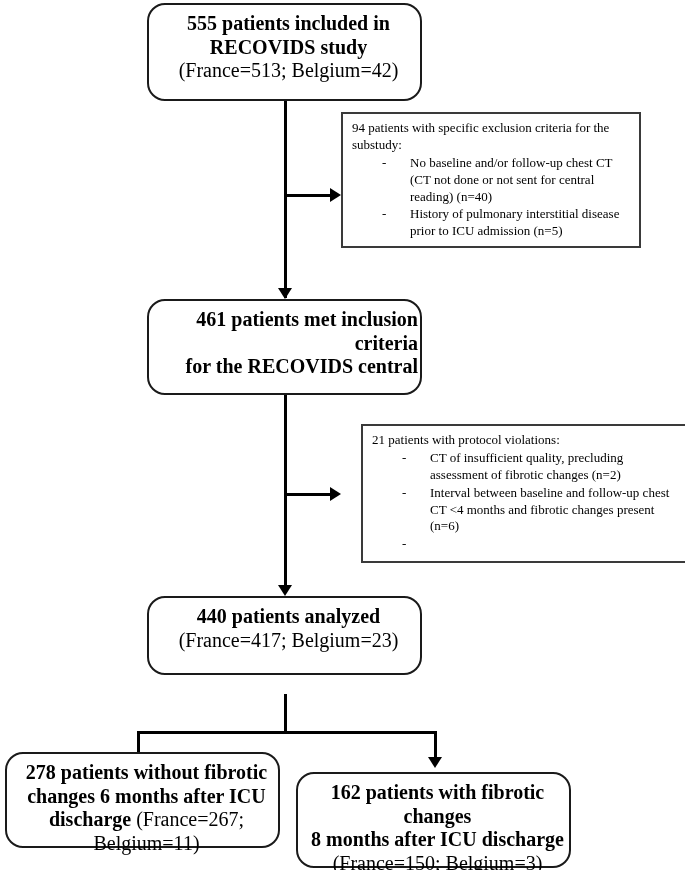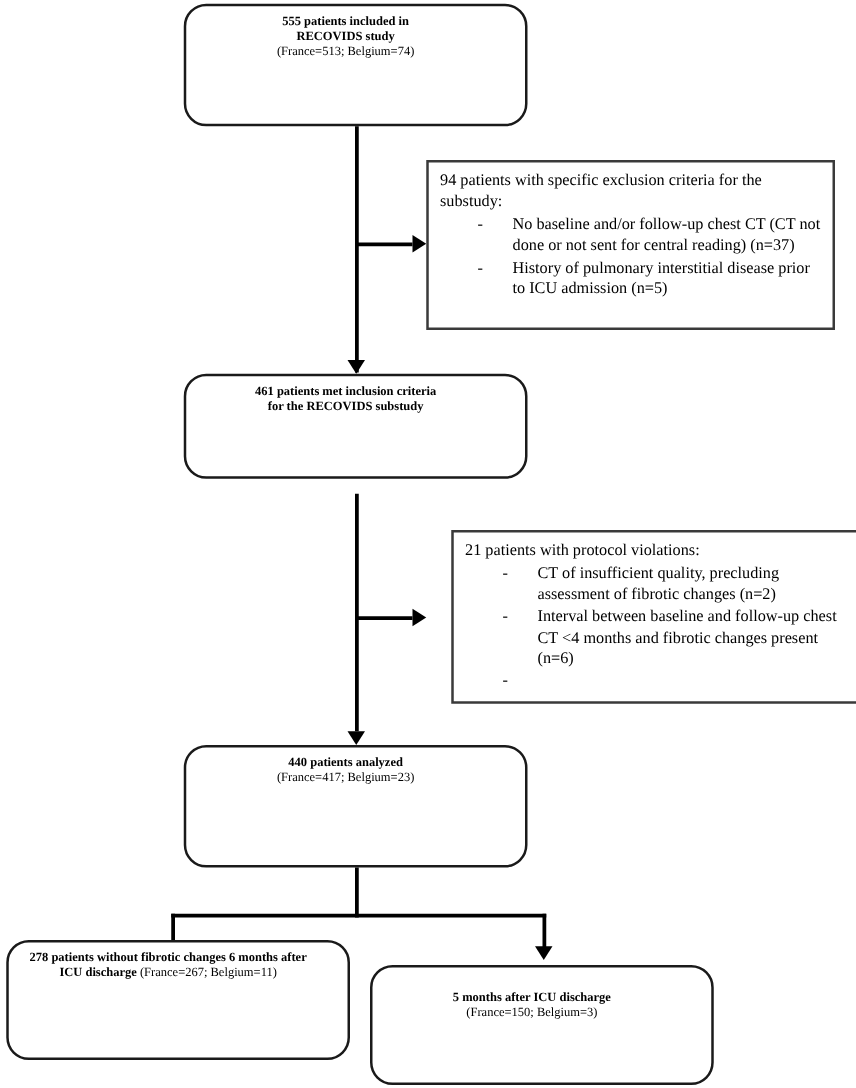--- a/index.html
+++ b/index.html
@@ -25,22 +25,22 @@
     position: absolute;
     box-sizing: border-box;
     border: 2px solid #1a1a1a;
     border-radius: 18px;
     background: #ffffff;
     text-align: center;
     line-height: 1.18;
   }
   .node .txt {
     display: block;
-    padding: 7px 26px 0 10px;
-    font-size: 10px;
+    padding: 7px 2px 0 10px;
+    font-size: 20px;
   }
   .node .b {
     font-weight: bold;
   }
   .node .sub {
     display: block;
     font-weight: normal;
   }
 
   
@@ -111,48 +111,48 @@
 </style>
 </head>
 <body>
 
 <div id="flowchart">
 
   <div class="node" style="left:147px; top:3px; width:275px; height:98px;">
     <span class="txt">
       <span class="b">555 patients included in</span><br>
       <span class="b">RECOVIDS study</span><br>
-      <span class="sub">(France=513; Belgium=74)</span>
+      <span class="sub">(France=513; Belgium=42)</span>
     </span>
   </div>
 
   <div class="vline" style="left:284px; top:101px; height:197px;"></div>
   <div class="arrow-down" style="left:278px; top:288px;"></div>
 
   <div class="hline" style="left:284px; top:194px; width:46px;"></div>
   <div class="arrow-right" style="left:330px; top:188px;"></div>
 
-  <div class="excl" style="left:341px; top:128px; width:327px; height:136px;">
+  <div class="excl" style="left:341px; top:112px; width:300px; height:136px;">
     <span class="head">94 patients with specific exclusion criteria for the substudy:</span>
     <ul>
       <li>
         <span class="dash">-</span>
-        <span class="body">No baseline and/or follow-up chest CT (CT not done or not sent for central reading) (n=37)</span>
+        <span class="body">No baseline and/or follow-up chest CT (CT not done or not sent for central reading) (n=40)</span>
       </li>
       <li>
         <span class="dash">-</span>
         <span class="body">History of pulmonary interstitial disease prior to ICU admission (n=5)</span>
       </li>
     </ul>
   </div>
 
-  <div class="node" style="left:147px; top:299px; width:275px; height:84px;">
+  <div class="node" style="left:147px; top:299px; width:275px; height:96px;text-align:right;">
     <span class="txt">
       <span class="b">461 patients met inclusion criteria</span><br>
-      <span class="b">for the RECOVIDS substudy</span>
+      <span class="b">for the RECOVIDS central</span>
     </span>
   </div>
 
   <div class="vline" style="left:284px; top:395px; height:190px;"></div>
   <div class="arrow-down" style="left:278px; top:585px;"></div>
 
   <div class="hline" style="left:284px; top:493px; width:46px;"></div>
   <div class="arrow-right" style="left:330px; top:487px;"></div>
 
   <div class="excl" style="left:361px; top:424px; width:327px; height:139px;">
@@ -165,21 +165,21 @@
       <li>
         <span class="dash">-</span>
         <span class="body">Interval between baseline and follow-up chest CT &lt;4 months and fibrotic changes present (n=6)</span>
       </li>
       <li class="justify">
         <span class="dash">-</span>
       </li>
     </ul>
   </div>
 
-  <div class="node" style="left:147px; top:596px; width:275px; height:98px;">
+  <div class="node" style="left:147px; top:596px; width:275px; height:79px;">
     <span class="txt">
       <span class="b">440 patients analyzed</span><br>
       <span class="sub">(France=417; Belgium=23)</span>
     </span>
   </div>
 
   <div class="vline" style="left:284px; top:694px; height:40px;"></div>
   <div class="hline" style="left:137px; top:731px; width:300px;"></div>
   <div class="vline" style="left:137px; top:731px; height:28px;"></div>
   <div class="arrow-down" style="left:131px; top:757px;"></div>
@@ -188,19 +188,19 @@
 
   <div class="node" style="left:5px; top:752px; width:275px; height:96px;">
     <span class="txt">
       <span class="b">278 patients without fibrotic changes 6 months after ICU discharge</span>
       <span>(France=267; Belgium=11)</span>
     </span>
   </div>
 
   <div class="node" style="left:296px; top:772px; width:275px; height:96px;">
     <span class="txt">
-      <br>
-      <span class="b">5 months after ICU discharge</span><br>
+      <span class="b">162 patients with fibrotic changes</span><br>
+      <span class="b">8 months after ICU discharge</span><br>
       <span class="sub">(France=150; Belgium=3)</span>
     </span>
   </div>
 
 </div>
 
 </body></html>

